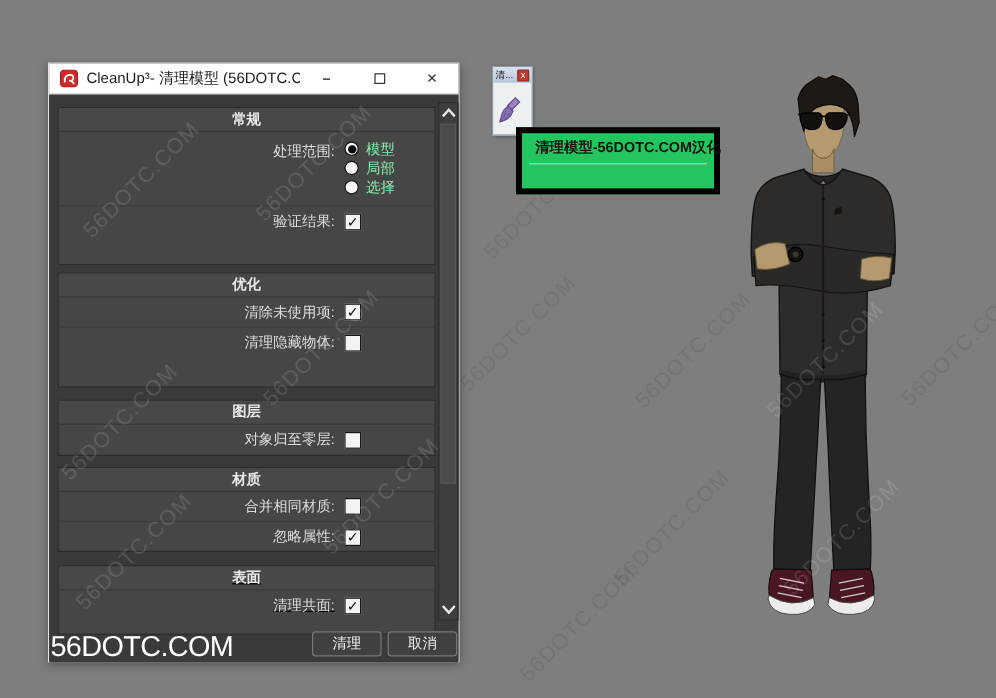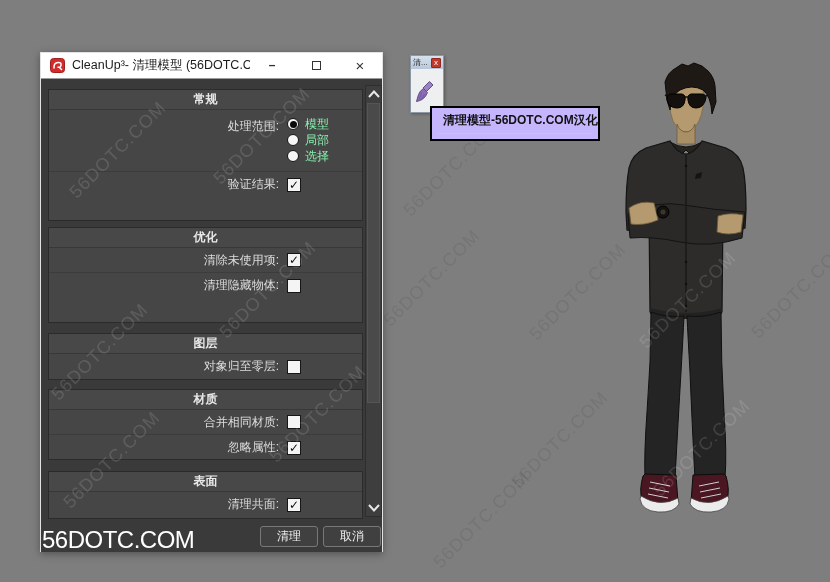--- a/index.html
+++ b/index.html
@@ -35,21 +35,21 @@
   .glyph-close { font-size:15px; }
 
   .content { position:absolute; left:0; top:26px; width:341px; height:473px; background:#3a3a3a; }
 
   .panel { position:absolute; left:7px; width:315px; background:#464646;
            border:1px solid #2b2b2b; }
   .p1 { top:10px;  height:132px; }
   .p2 { top:148px; height:96px;  }
   .p3 { top:254px; height:47px;  }
   .p4 { top:310px; height:71px;  }
-  .p5 { top:392px; height:48px;  }
+  .p5 { top:392px; height:58px;text-decoration:underline;  }
   .sec-header { height:20px; display:flex; align-items:center; justify-content:center;
                 font-size:12px; font-weight:700; color:#e8e8e8;
                 border-bottom:1px solid #383838; background:#484848; }
   .row { display:flex; align-items:center; height:25px; border-bottom:1px solid #3c3c3c; }
   .row:last-child { border-bottom:none; }
   .row-radio { height:62px; align-items:flex-start; }
   .lbl { flex:0 0 238px; text-align:right; font-size:12px; color:#dddddd; padding-right:8px; }
   .row-radio .lbl { padding-top:8px; }
 
   .cb { width:14px; height:14px; background:#f4f4f4; border:1px solid #161616;
@@ -88,21 +88,21 @@
   .tb-title-text { font-size:8px; color:#222; flex:1 1 auto; overflow:hidden; white-space:nowrap; }
   .tb-close { width:10px; height:10px; background:#c0392b; border:1px solid #8e2a20;
               border-radius:1px; color:#fff; font-size:8px; line-height:8px; text-align:center;
               flex:0 0 auto; cursor:default; }
   .tb-body { height:43px; display:flex; align-items:center; justify-content:center; }
   .tb-tool { width:28px; height:28px; display:flex; align-items:center; justify-content:center;
              cursor:default; }
 
   
   .tooltip { position:absolute; left:430px; top:106px; width:170px; z-index:8;
-             background:#c4b5fd; border:2px solid #000000; padding:4px 6px 5px 6px; }
+             background:#22c55e; border:5px solid #000000; padding:4px 6px 20px 6px; }
   .tt-row1 { display:flex; align-items:center; padding-bottom:4px; border-bottom:1px solid #c9c9c9; }
   .tt-title { font-size:12px; font-weight:700; color:#111; margin-left:5px; white-space:nowrap; }
   .tt-desc { font-size:11.5px; color:#333; margin-top:4px; margin-left:21px; white-space:nowrap; }
 </style>
 </head>
 <body>
 
 <div class="stage">
 
   <div class="figure">

